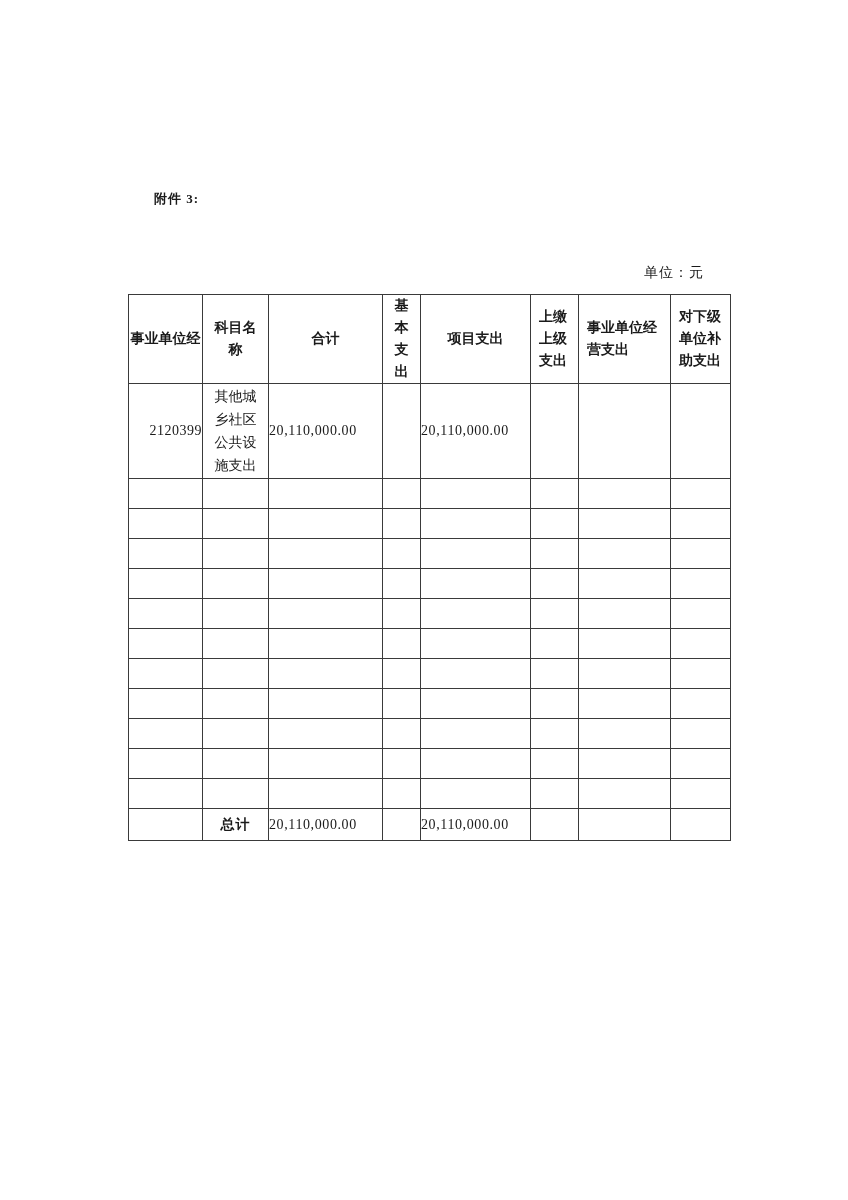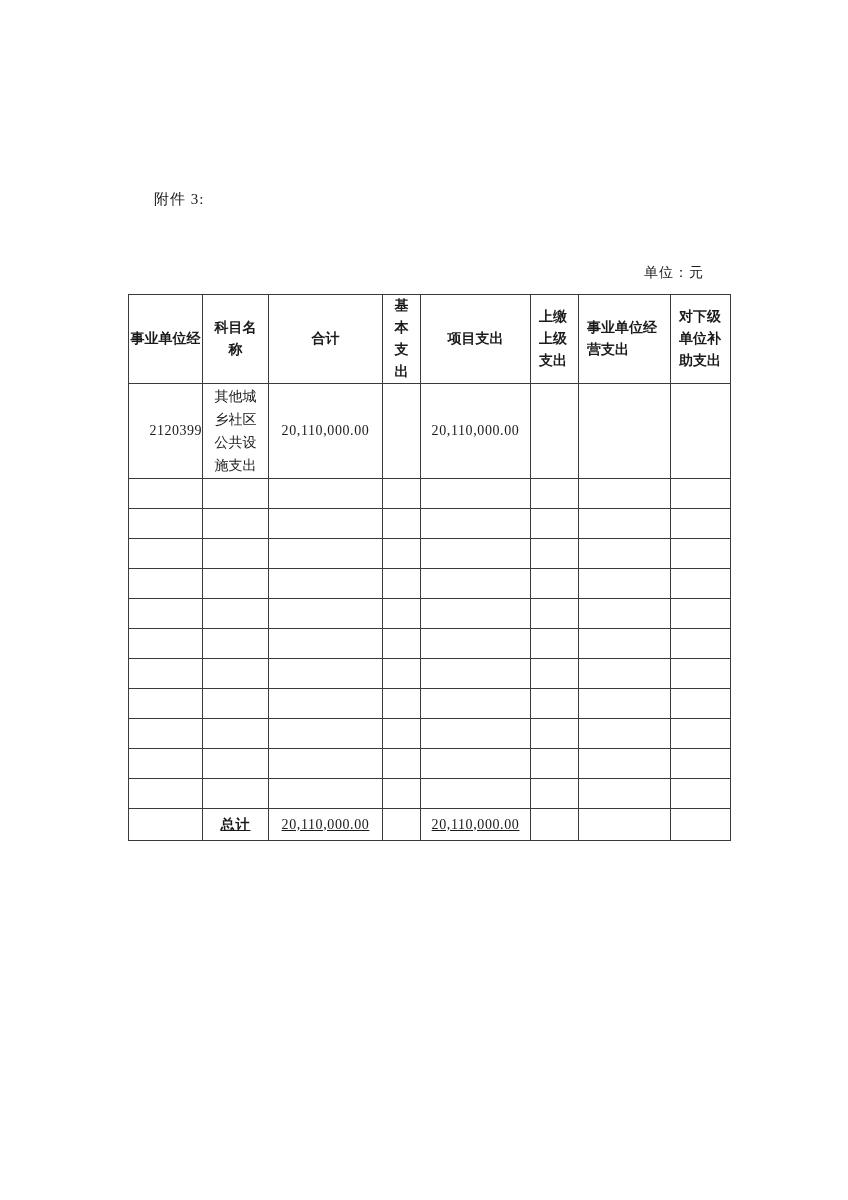--- a/index.html
+++ b/index.html
@@ -4,21 +4,21 @@
 <style>
   html,body{margin:0;padding:0;}
   body{
     width:848px;height:1200px;background:#ffffff;position:relative;
     font-family:"Liberation Serif","DejaVu Serif",serif;color:#1a1a1a;
     overflow:hidden;
   }
   .page{position:absolute;inset:0;background:#ffffff;}
   .attachment{
     position:absolute;left:132px;top:190px;
-    font-size:15px;font-weight:normal;letter-spacing:1px;padding-left:22px;
+    font-size:13px;font-weight:bold;letter-spacing:1px;padding-left:22px;
   }
   .doc-title{
     position:absolute;left:10px;top:224px;width:838px;
     text-align:center;font-size:23px;font-weight:normal;letter-spacing:1px;
   }
   .unit-label{
     position:absolute;left:0;top:264px;width:660px;
     text-align:right;font-size:14px;letter-spacing:1px;margin-left:44px;
   }
   table.expense{
@@ -30,26 +30,26 @@
     border:1px solid #3a3a3a;padding:0;vertical-align:middle;
     font-size:14px;overflow:hidden;
   }
   tr.header-row{height:88px;}
   tr.header-row th{
     font-weight:bold;text-align:center;line-height:22px;white-space:pre-line;
   }
   tr.header-row th.hdr-left{text-align:left;padding-left:8px;}
   tr.data-row{height:95px;}
   tr.empty-row{height:30px;}
-  tr.total-row{height:32px;text-decoration:underline;}
+  tr.total-row{height:32px;}
   td.cell-code{text-align:right;letter-spacing:0.5px;}
   td.cell-name{
     text-align:center;padding-left:6px;line-height:23px;white-space:pre-line;
   }
-  td.cell-amount{text-align:center;padding-right:5px;letter-spacing:0.6px;}
+  td.cell-amount{text-align:left;padding-right:5px;letter-spacing:0.6px;}
   td.cell-total-label{text-align:center;font-weight:bold;letter-spacing:1px;}
 </style>
 </head>
 <body>
 
 <div class="page">
 
   <div class="attachment">附件 3:</div>
 
 

